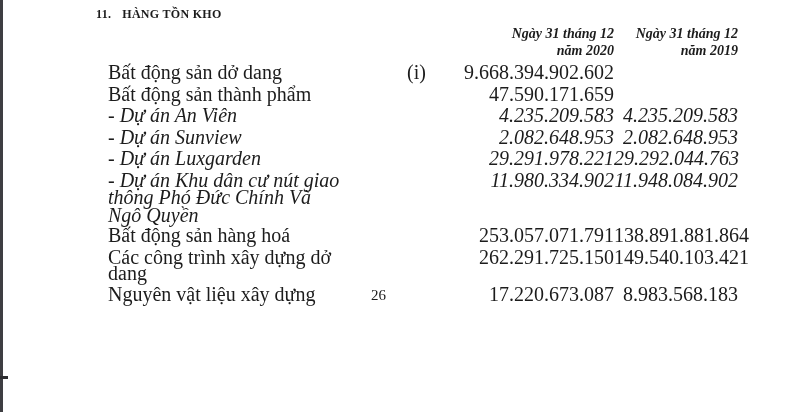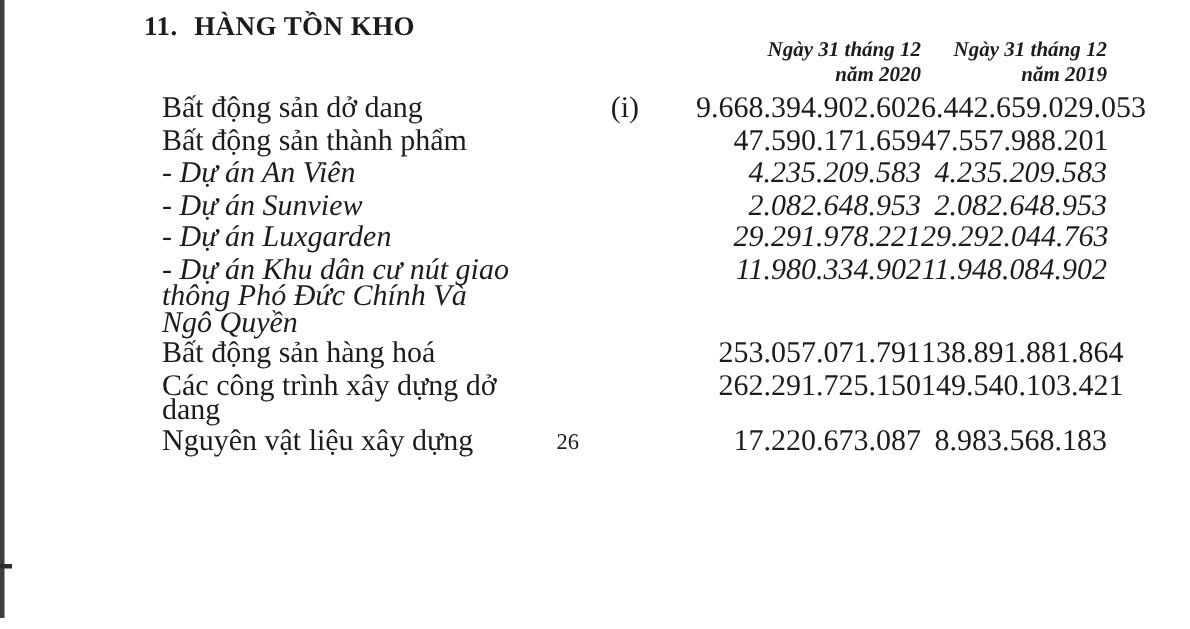--- a/index.html
+++ b/index.html
@@ -17,21 +17,21 @@
     width: 3px; height: 412px;
     background: #3e3e42;
   }
   .scan-dash {
     position: absolute; left: 0; top: 376px;
     width: 8px; height: 3px;
     background: #2d2d30;
   }
   .section-title {
     position: absolute; left: 96px; top: 7px;
-    font-size: 18px; font-weight: bold; letter-spacing: 0.3px;
+    font-size: 12px; font-weight: bold; letter-spacing: 0.3px;
     white-space: nowrap;
   }
   .section-title .num { margin-right: 11px; }
 
   .fin-table {
     position: absolute; left: 108px; top: 26px; width: 630px;
   }
   .trow {
     display: grid;
     grid-template-columns: 272px 62px 172px 124px;
@@ -79,28 +79,26 @@
     <div class="hcell">
       <div>Ngày 31 tháng 12</div>
       <div>năm 2019</div>
     </div>
   </div>
 
   <div class="trow drow">
     <div class="cell-label">Bất động sản dở dang</div>
     <div class="cell-note">(i)</div>
     <div class="cell-val">9.668.394.902.602</div>
-    <div class="cell-val">6.442.659.029.053</div>
   </div>
 
   <div class="trow drow">
     <div class="cell-label">Bất động sản thành phẩm</div>
     <div class="cell-note"></div>
     <div class="cell-val">47.590.171.659</div>
-    <div class="cell-val">47.557.988.201</div>
   </div>
 
   <div class="trow drow italic-row">
     <div class="cell-label">- Dự án An Viên</div>
     <div class="cell-note"></div>
     <div class="cell-val">4.235.209.583</div>
     <div class="cell-val">4.235.209.583</div>
   </div>
 
   <div class="trow drow italic-row">

